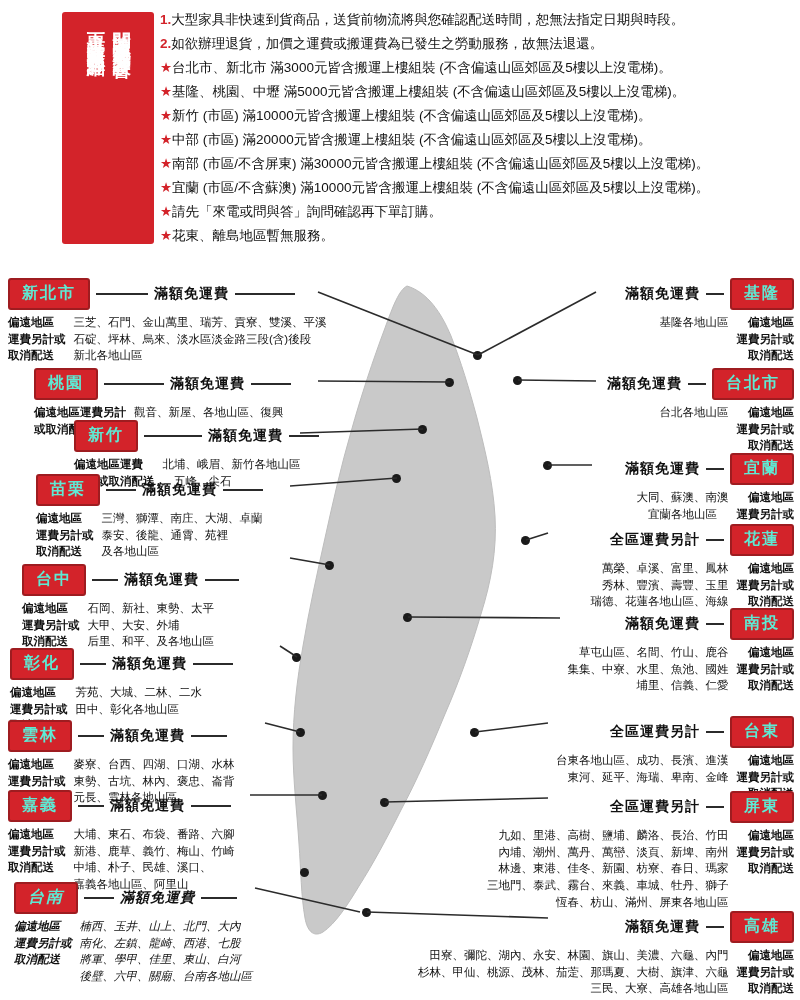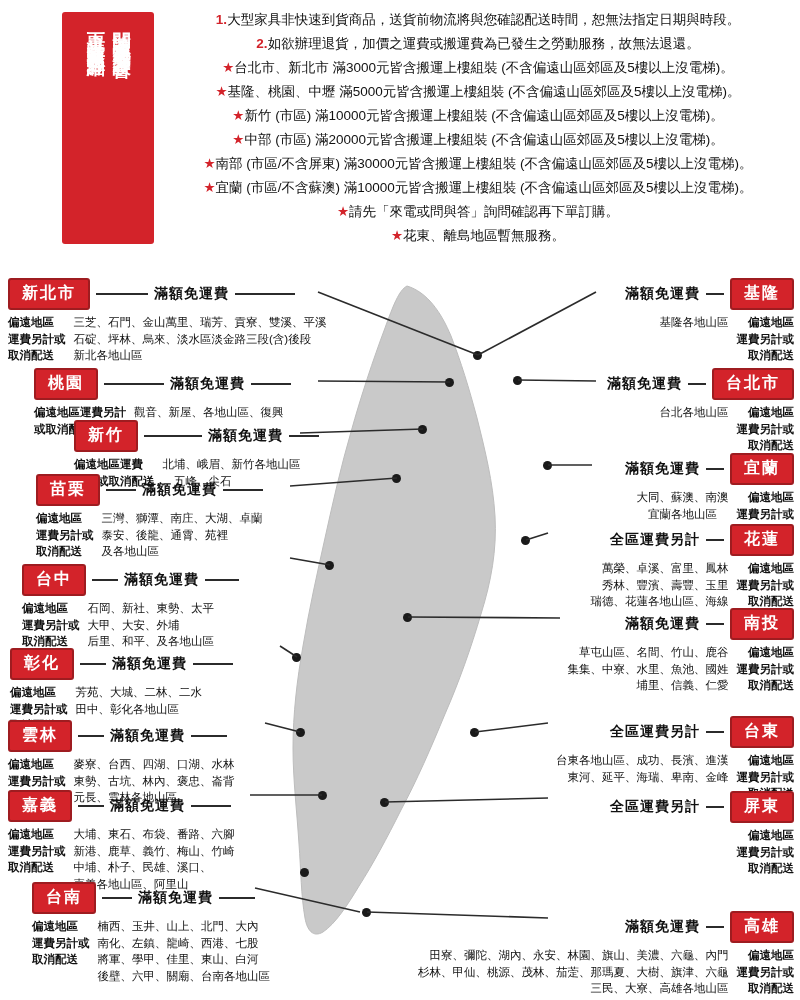--- a/index.html
+++ b/index.html
@@ -20,34 +20,34 @@
     background:#d3232a;border-radius:3px;
     display:flex;flex-direction:row-reverse;justify-content:center;align-items:flex-start;
     padding-top:6px;box-sizing:border-box;
   }
   .badge-col{
     writing-mode:vertical-rl;text-orientation:upright;
     color:#fff;font-size:18px;font-weight:bold;letter-spacing:3px;
     line-height:1.1;margin:0 3px;
   }
   #notice-lines{
-    position:absolute;left:160px;top:8px;width:636px;text-align:center;
+    position:absolute;left:160px;top:8px;width:636px;
   }
   .n-line{
     font-size:13.5px;line-height:24px;white-space:nowrap;color:#111;
   }
   .star-mark{color:#d3232a;font-weight:bold;}
   
   #map-wrap{position:absolute;left:0;top:268px;width:800px;height:732px;}
   #taiwan{position:absolute;left:255px;top:10px;}
   .dot{position:absolute;width:9px;height:9px;border-radius:50%;background:#1a1a1a;}
   
   .region{position:absolute;}
   .pill{
-    display:inline-block;background:#d3232a;color:#ffffff;font-weight:bold;
+    display:inline-block;background:#d3232a;color:#5eead4;font-weight:bold;
     font-size:16px;padding:3px 12px 4px;border-radius:3px;letter-spacing:2px;
     border:2px solid #9e1c20;
   }
   .fee{
     font-size:14px;font-weight:bold;color:#111;letter-spacing:1px;white-space:nowrap;
   }
   .headrow{display:flex;align-items:center;gap:0px;}
   .rule{height:2px;background:#2b2b2b;flex:0 0 auto;margin:0 6px;}
   .body{display:flex;gap:8px;margin-top:4px;}
   .note{
@@ -258,21 +258,21 @@
         <span class="note" style="white-space:pre-line;">偏遠地區
 運費另計或
 取消配送</span>
         <span class="places" style="white-space:pre-line;">大埔、東石、布袋、番路、六腳
 新港、鹿草、義竹、梅山、竹崎
 中埔、朴子、民雄、溪口、
 嘉義各地山區、阿里山</span>
       </div>
   </div>
 
-  <div class="region" style="left:32px;top:614px;">
+  <div class="region" style="left:14px;top:614px;font-style:italic;">
     <div class="headrow">
         <span class="pill">台南</span>
         <span class="rule" style="width:30px;"></span>
         <span class="fee">滿額免運費</span>
         <span class="rule" style="width:36px;"></span>
       </div>
     <div class="body">
         <span class="note" style="white-space:pre-line;">偏遠地區
 運費另計或
 取消配送</span>
@@ -373,20 +373,25 @@
       </div>
   </div>
 
   <div class="region right" style="right:6px;top:523px;">
     <div class="headrow">
         <span class="fee">全區運費另計</span>
         <span class="rule" style="width:18px;"></span>
         <span class="pill">屏東</span>
       </div>
     <div class="body">
+        <span class="places" style="white-space:pre-line;">九如、里港、高樹、鹽埔、麟洛、長治、竹田
+內埔、潮州、萬丹、萬巒、淡頁、新埤、南州
+林邊、東港、佳冬、新園、枋寮、春日、瑪家
+三地門、泰武、霧台、來義、車城、牡丹、獅子
+恆春、枋山、滿州、屏東各地山區</span>
         <span class="note" style="white-space:pre-line;">偏遠地區
 運費另計或
 取消配送</span>
       </div>
   </div>
 
   <div class="region right" style="right:6px;top:643px;">
     <div class="headrow">
         <span class="fee">滿額免運費</span>
         <span class="rule" style="width:18px;"></span>

